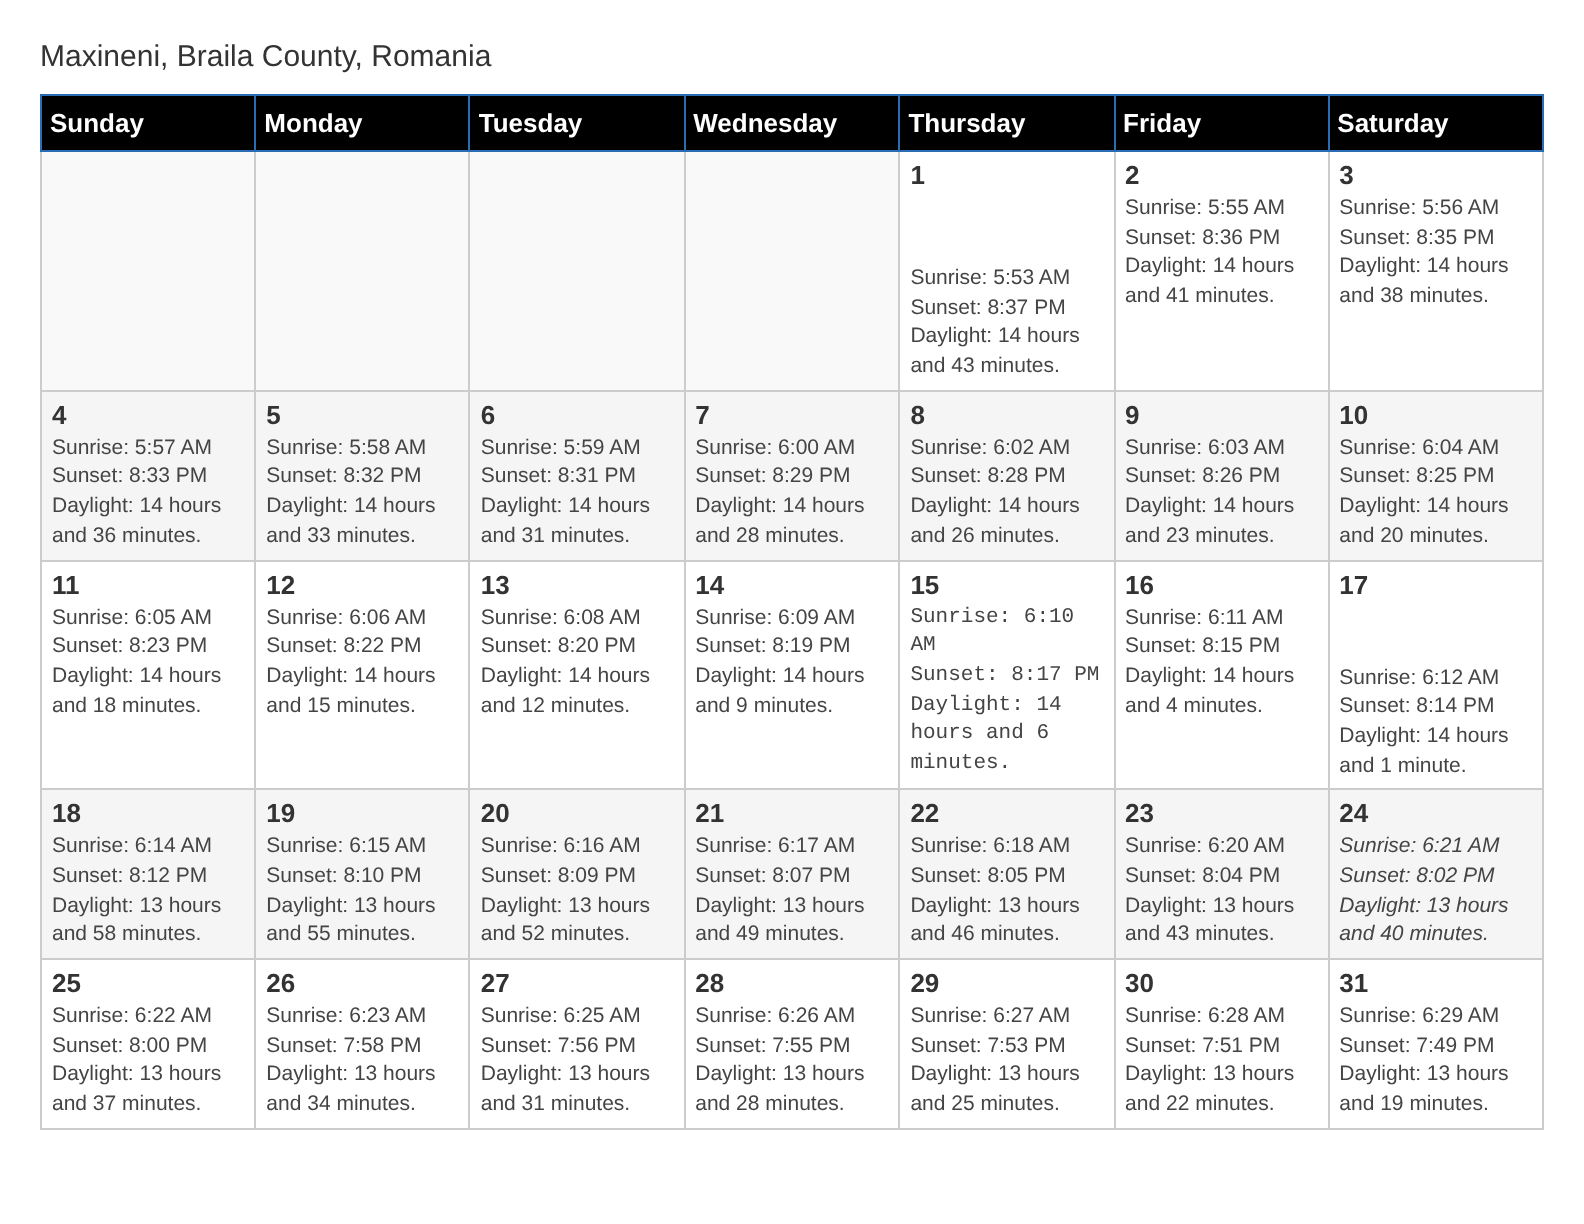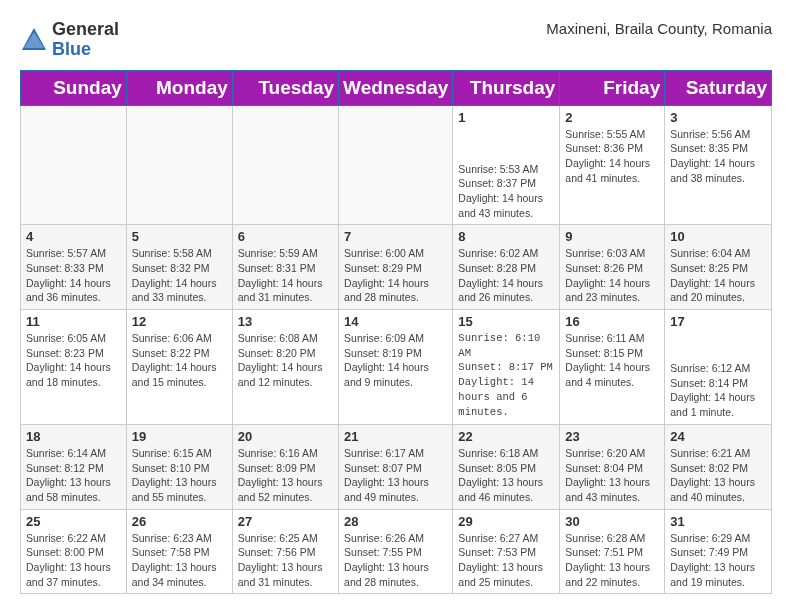--- a/index.html
+++ b/index.html
@@ -52,25 +52,25 @@
       font-size: 15px;
       color: #333;
       font-weight: normal;
     }
     .calendar {
       width: 100%;
       border-collapse: collapse;
       font-size: 11px;
     }
     .calendar th {
-      background-color: #a21caf;
+      background-color: #000000;
       color: #fff;
       padding: 6px 4px;
-      text-align: right;
-      font-size: 19px;
+      text-align: left;
+      font-size: 13px;
       font-weight: bold;
       border: 1px solid #2a6db5;
     }
     .calendar td {
       vertical-align: top;
       border: 1px solid #ccc;
       padding: 4px 5px;
       width: 108px;
       min-height: 80px;
       background: #fff;
@@ -100,30 +100,20 @@
       background: #ffffff;
     }
     .row-even td.empty, .row-odd td.empty {
       background: #f9f9f9;
     }
   </style>
 </head>
 <body>
 
 <div class="header">
-  <div class="logo">
-    <svg class="logo-icon" viewBox="0 0 28 28">
-      <polygon points="14,2 26,24 2,24" fill="#2a6db5"></polygon>
-      <polygon points="14,6 24,22 4,22" fill="#fff" opacity="0.3"></polygon>
-    </svg>
-    <div class="logo-text">
-      <span class="logo-general">General</span>
-      <span class="logo-blue">Blue</span>
-    </div>
-  </div>
   <div class="title-area">
     <div class="location">Maxineni, Braila County, Romania</div>
   </div>
 </div>
 
 <table class="calendar">
   <thead>
     <tr>
     <th>Sunday</th>
         <th>Monday</th>
@@ -279,21 +269,21 @@
 Daylight: 13 hours and 46 minutes.</div>
         </td>
         <td>
           <span class="day-num">23</span>
           <div class="day-info" style="white-space: pre-line;">Sunrise: 6:20 AM
 Sunset: 8:04 PM
 Daylight: 13 hours and 43 minutes.</div>
         </td>
         <td>
           <span class="day-num">24</span>
-          <div class="day-info" style="white-space: pre-line;">Sunrise: 6:21 AM
+          <div class="day-info" style="white-space: pre-line; font-style: italic;">Sunrise: 6:21 AM
 Sunset: 8:02 PM
 Daylight: 13 hours and 40 minutes.</div>
         </td>
       </tr>
       <tr class="row-odd">
         <td>
           <span class="day-num">25</span>
           <div class="day-info" style="white-space: pre-line;">Sunrise: 6:22 AM
 Sunset: 8:00 PM
 Daylight: 13 hours and 37 minutes.</div>

